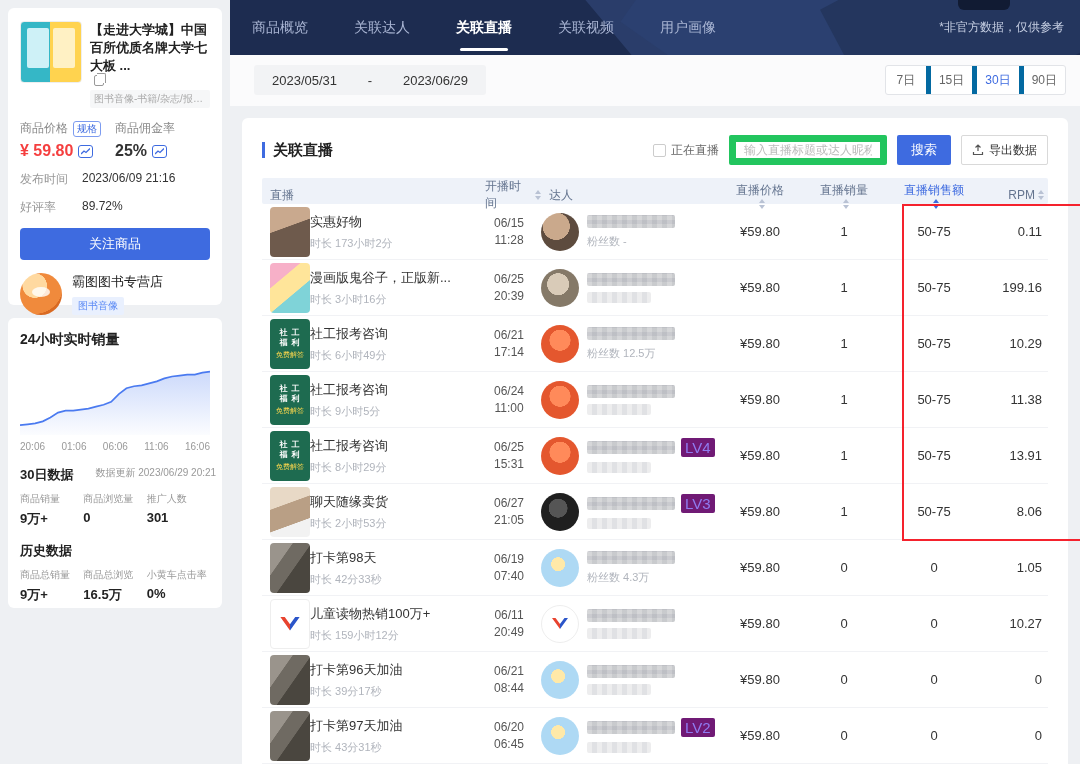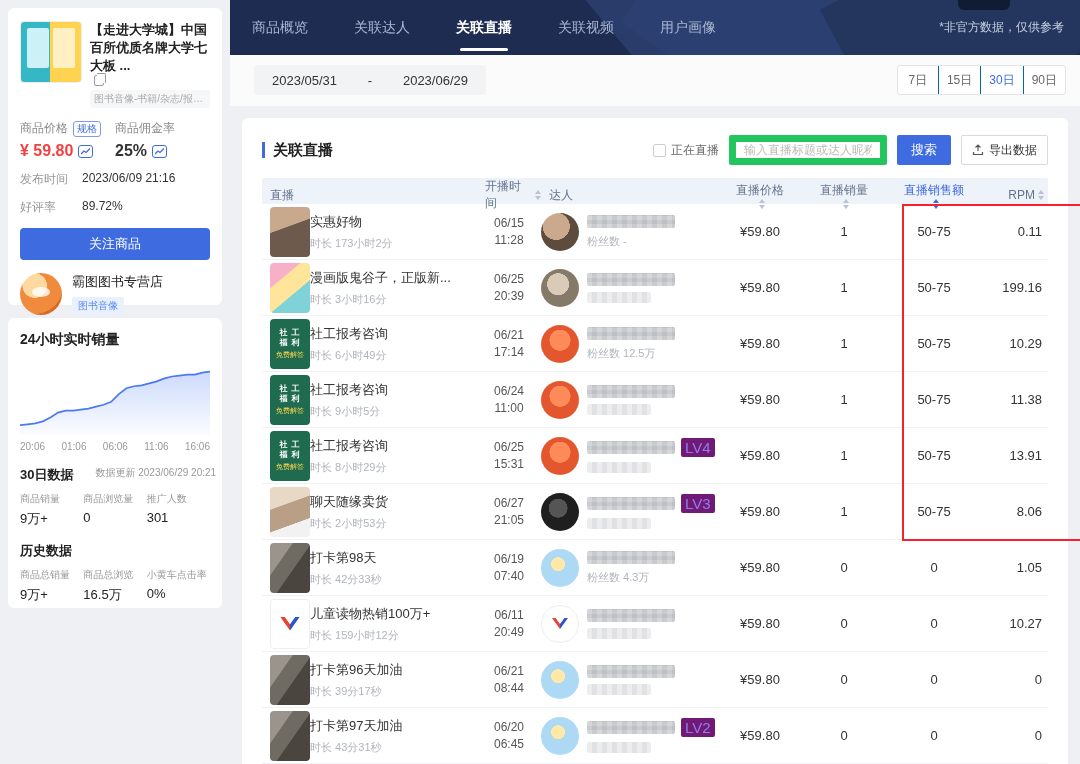--- a/index.html
+++ b/index.html
@@ -16,21 +16,21 @@
   .nav-tabs { position:absolute; left:22px; top:0; height:55px; display:flex; align-items:center; gap:46px; }
   .nav-tab { color:#aab6d4; font-size:14px; height:55px; display:flex; align-items:center; cursor:pointer; position:relative; white-space:nowrap; }
   .nav-tab.active { color:#fff; font-weight:bold; }
   .nav-tab.active:after { content:""; position:absolute; left:4px; right:4px; bottom:4px; height:3px; background:#fff; border-radius:2px; }
   .nav-note { position:absolute; right:16px; top:0; height:55px; display:flex; align-items:center; color:#c6cfe3; font-size:12px; }
 
   
   .band { position:absolute; left:230px; top:55px; width:850px; height:51px; background:#fbfbfc; }
   .date-box { position:absolute; left:24px; top:10px; width:232px; height:30px; background:#f2f3f5; border-radius:3px; display:flex; align-items:center; justify-content:space-between; padding:0 18px; font-size:13px; color:#333; cursor:pointer; }
   .periods { position:absolute; right:14px; top:10px; height:30px; display:flex; border:1px solid #e2e4e8; border-radius:3px; background:#fff; overflow:hidden; }
-  .period { min-width:40px; padding:0 8px; display:flex; align-items:center; justify-content:center; font-size:12px; color:#666; border-left:1px solid #0369a1; cursor:pointer; }
+  .period { min-width:40px; padding:0 8px; display:flex; align-items:center; justify-content:center; font-size:12px; color:#666; border-left:5px solid #0369a1; cursor:pointer; }
   .period:first-child { border-left:none; }
   .period.active { color:#3e6be0; }
 
   
   .cardA { position:absolute; left:8px; top:8px; width:214px; height:297px; background:#fff; border-radius:6px; padding:13px 12px; }
   .cardB { position:absolute; left:8px; top:318px; width:214px; height:290px; background:#fff; border-radius:6px; padding:13px 12px; }
   .prod-row { display:flex; gap:8px; }
   .prod-img { width:62px; height:62px; border-radius:4px; flex:none; background:linear-gradient(90deg,#35b7c6 0 48%, #ffd34f 48% 100%); position:relative; overflow:hidden; border:1px solid #eee; }
   .prod-img:before { content:""; position:absolute; left:6px; top:6px; width:22px; height:40px; background:#e9fbff; border-radius:2px; opacity:.85; }
   .prod-img:after { content:""; position:absolute; right:6px; top:6px; width:22px; height:40px; background:#fff6d8; border-radius:2px; opacity:.85; }
@@ -64,21 +64,21 @@
 
   .cardB-title { font-size:14px; font-weight:bold; color:#222; }
   .mini-chart { margin-top:8px; width:190px; height:78px; }
   .chart-x { display:flex; justify-content:space-between; font-size:10px; color:#999; margin-top:2px; }
   .sec-head { display:flex; align-items:flex-start; gap:22px; margin-top:14px; }
   .sec-title { font-size:13px; font-weight:bold; color:#222; white-space:nowrap; }
   .sec-note { font-size:10px; color:#999; white-space:nowrap; }
   .stat-row { display:flex; margin-top:8px; }
   .stat { flex:1; }
   .stat .lab { font-size:10px; color:#999; white-space:nowrap; }
-  .stat .val { font-size:13px; font-weight:normal; color:#222; margin-top:4px; }
+  .stat .val { font-size:13px; font-weight:bold; color:#222; margin-top:4px; }
 
   
   .main-card { position:absolute; left:242px; top:118px; width:826px; height:646px; background:#fff; border-radius:6px 6px 0 0; padding:16px 20px 0 20px; }
   .panel-head { display:flex; align-items:center; height:32px; }
   .panel-title { font-size:15px; font-weight:bold; color:#222; border-left:3px solid #3e6be0; padding-left:8px; line-height:16px; }
   .panel-controls { margin-left:auto; display:flex; align-items:center; gap:10px; }
   .chk-wrap { display:flex; align-items:center; gap:5px; font-size:12px; color:#666; cursor:pointer; }
   .chk { width:13px; height:13px; border:1px solid #ccc; border-radius:2px; background:#fff; }
   .search-input { width:158px; height:30px; border:7px solid #22c55e; border-radius:2px; font-size:12px; padding:0 8px; color:#333; font-family:inherit; }
   .search-input::placeholder { color:#bbb; }

